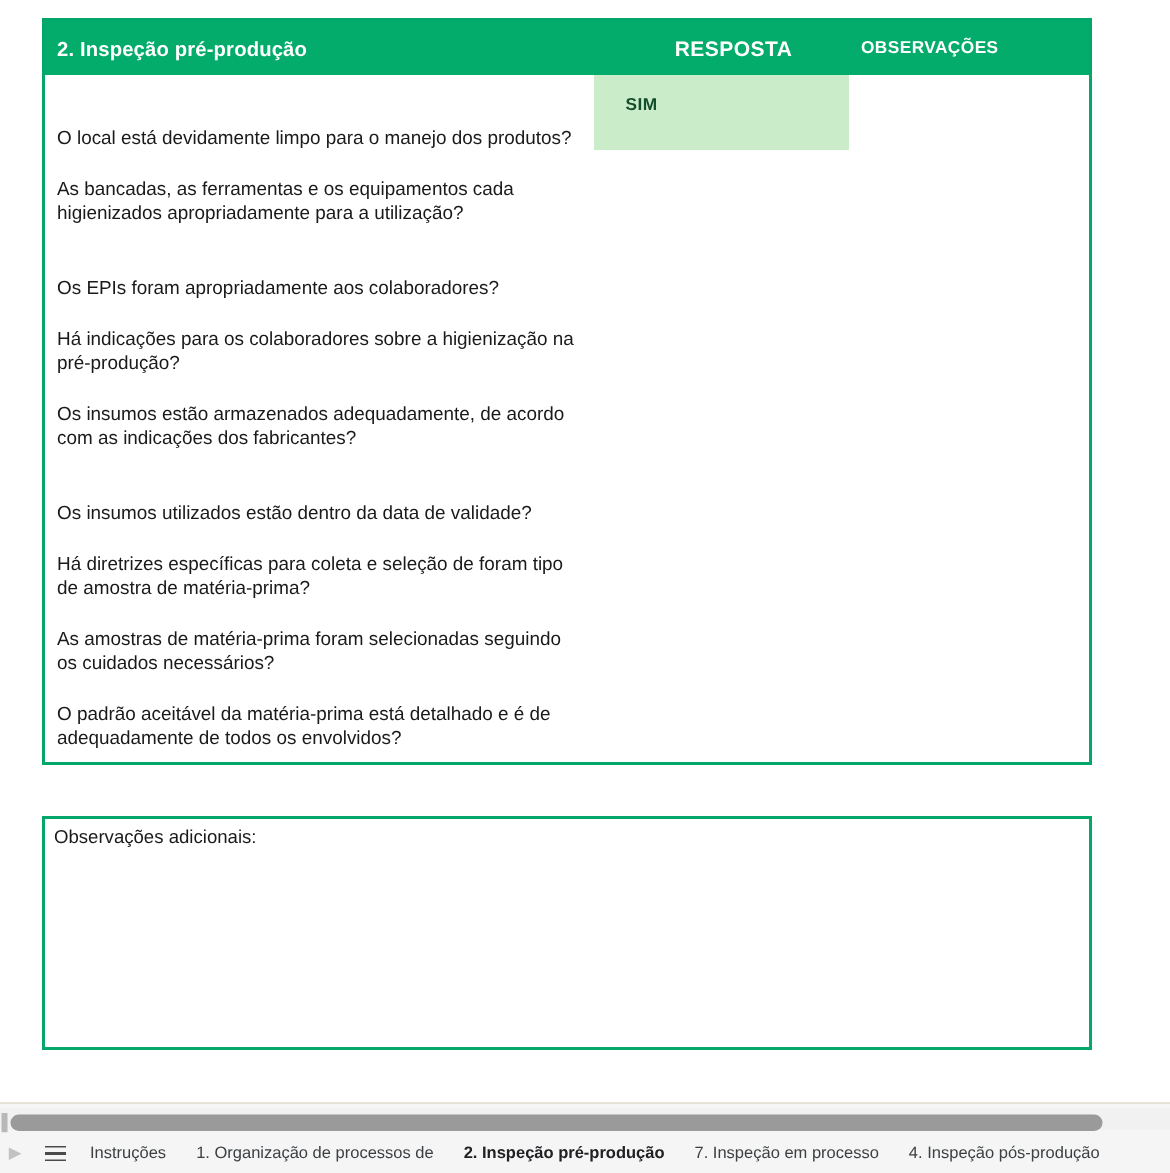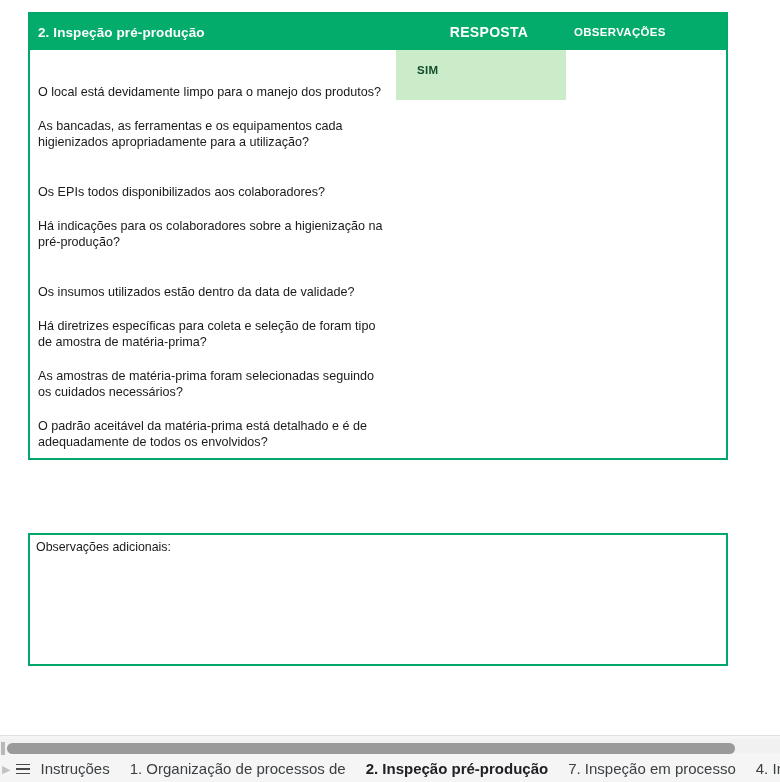--- a/index.html
+++ b/index.html
@@ -116,23 +116,23 @@
   .q-obs {
     flex: 1 1 auto;
     min-height: 50px;
     box-sizing: border-box;
   }
 
   
   .obs-box {
     position: absolute;
     left: 28px;
-    top: 533px;
+    top: 544px;
     width: 700px;
-    height: 133px;
+    height: 156px;
     border: 2px solid #03a76a;
     box-sizing: border-box;
     background: #ffffff;
   }
 
   .obs-label {
     font-size: 12.4px;
     color: #1a1a1a;
     padding: 5px 0 0 6px;
   }
@@ -209,21 +209,21 @@
   }
 
   .hamburger span {
     display: block;
     width: 14px;
     height: 1.6px;
     background: #4a4a4a;
   }
 
   .sheet-tab {
-    font-size: 15px;
+    font-size: 11px;
     color: #3c4043;
     padding: 4px 10px 4px 10px;
     white-space: nowrap;
     cursor: pointer;
     line-height: 18px;
   }
 
   .sheet-tab.active {
     font-weight: bold;
     color: #202124;
@@ -252,31 +252,36 @@
           <div class="q-obs"></div>
         </div>
 
         <div class="q-row">
           <div class="q-text">As bancadas, as ferramentas e os equipamentos cada higienizados apropriadamente para a utilização?</div>
           <div class="q-answer"></div>
           <div class="q-obs"></div>
         </div>
 
         <div class="q-row">
-          <div class="q-text">Os EPIs todos disponibilizados aos colaboradores?</div>
+          <div class="q-text">Os EPIs foram apropriadamente aos colaboradores?</div>
           <div class="q-answer"></div>
           <div class="q-obs"></div>
         </div>
 
         <div class="q-row">
           <div class="q-text">Há indicações para os colaboradores sobre a higienização na pré-produção?</div>
           <div class="q-answer"></div>
           <div class="q-obs"></div>
         </div>
 
+        <div class="q-row">
+          <div class="q-text">Os insumos estão armazenados adequadamente, de acordo com as indicações dos fabricantes?</div>
+          <div class="q-answer"></div>
+          <div class="q-obs"></div>
+        </div>
 
         <div class="q-row">
           <div class="q-text">Os insumos utilizados estão dentro da data de validade?</div>
           <div class="q-answer"></div>
           <div class="q-obs"></div>
         </div>
 
         <div class="q-row">
           <div class="q-text">Há diretrizes específicas para coleta e seleção de foram tipo de amostra de matéria-prima?</div>
           <div class="q-answer"></div>

